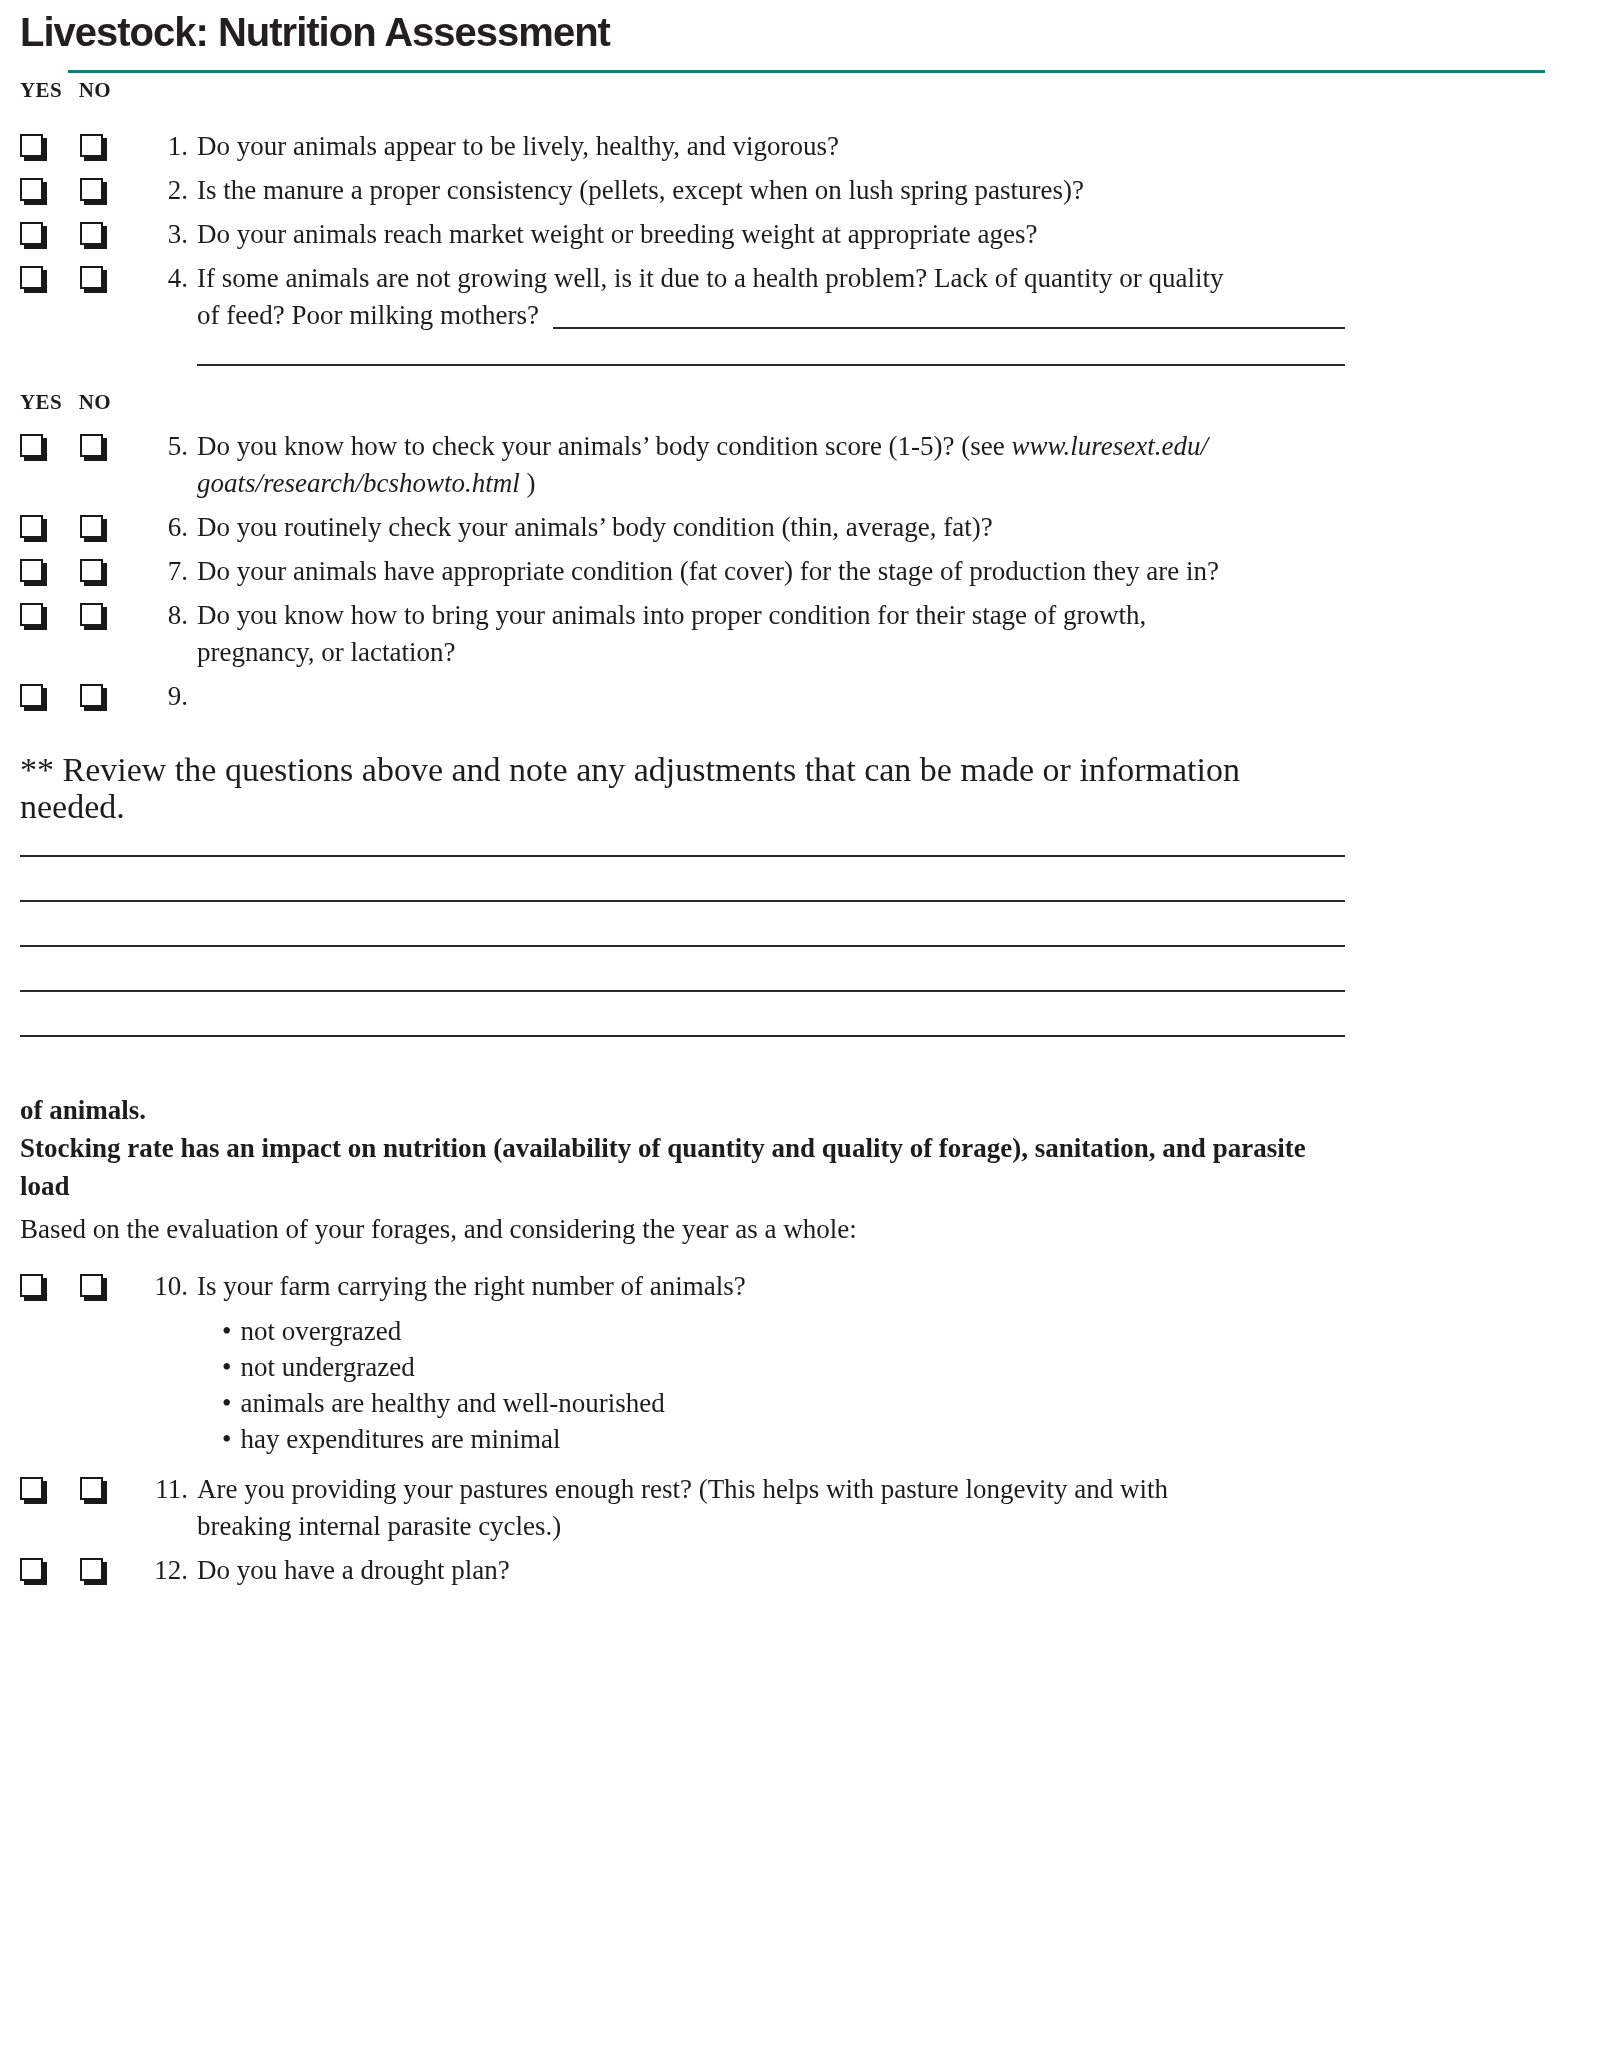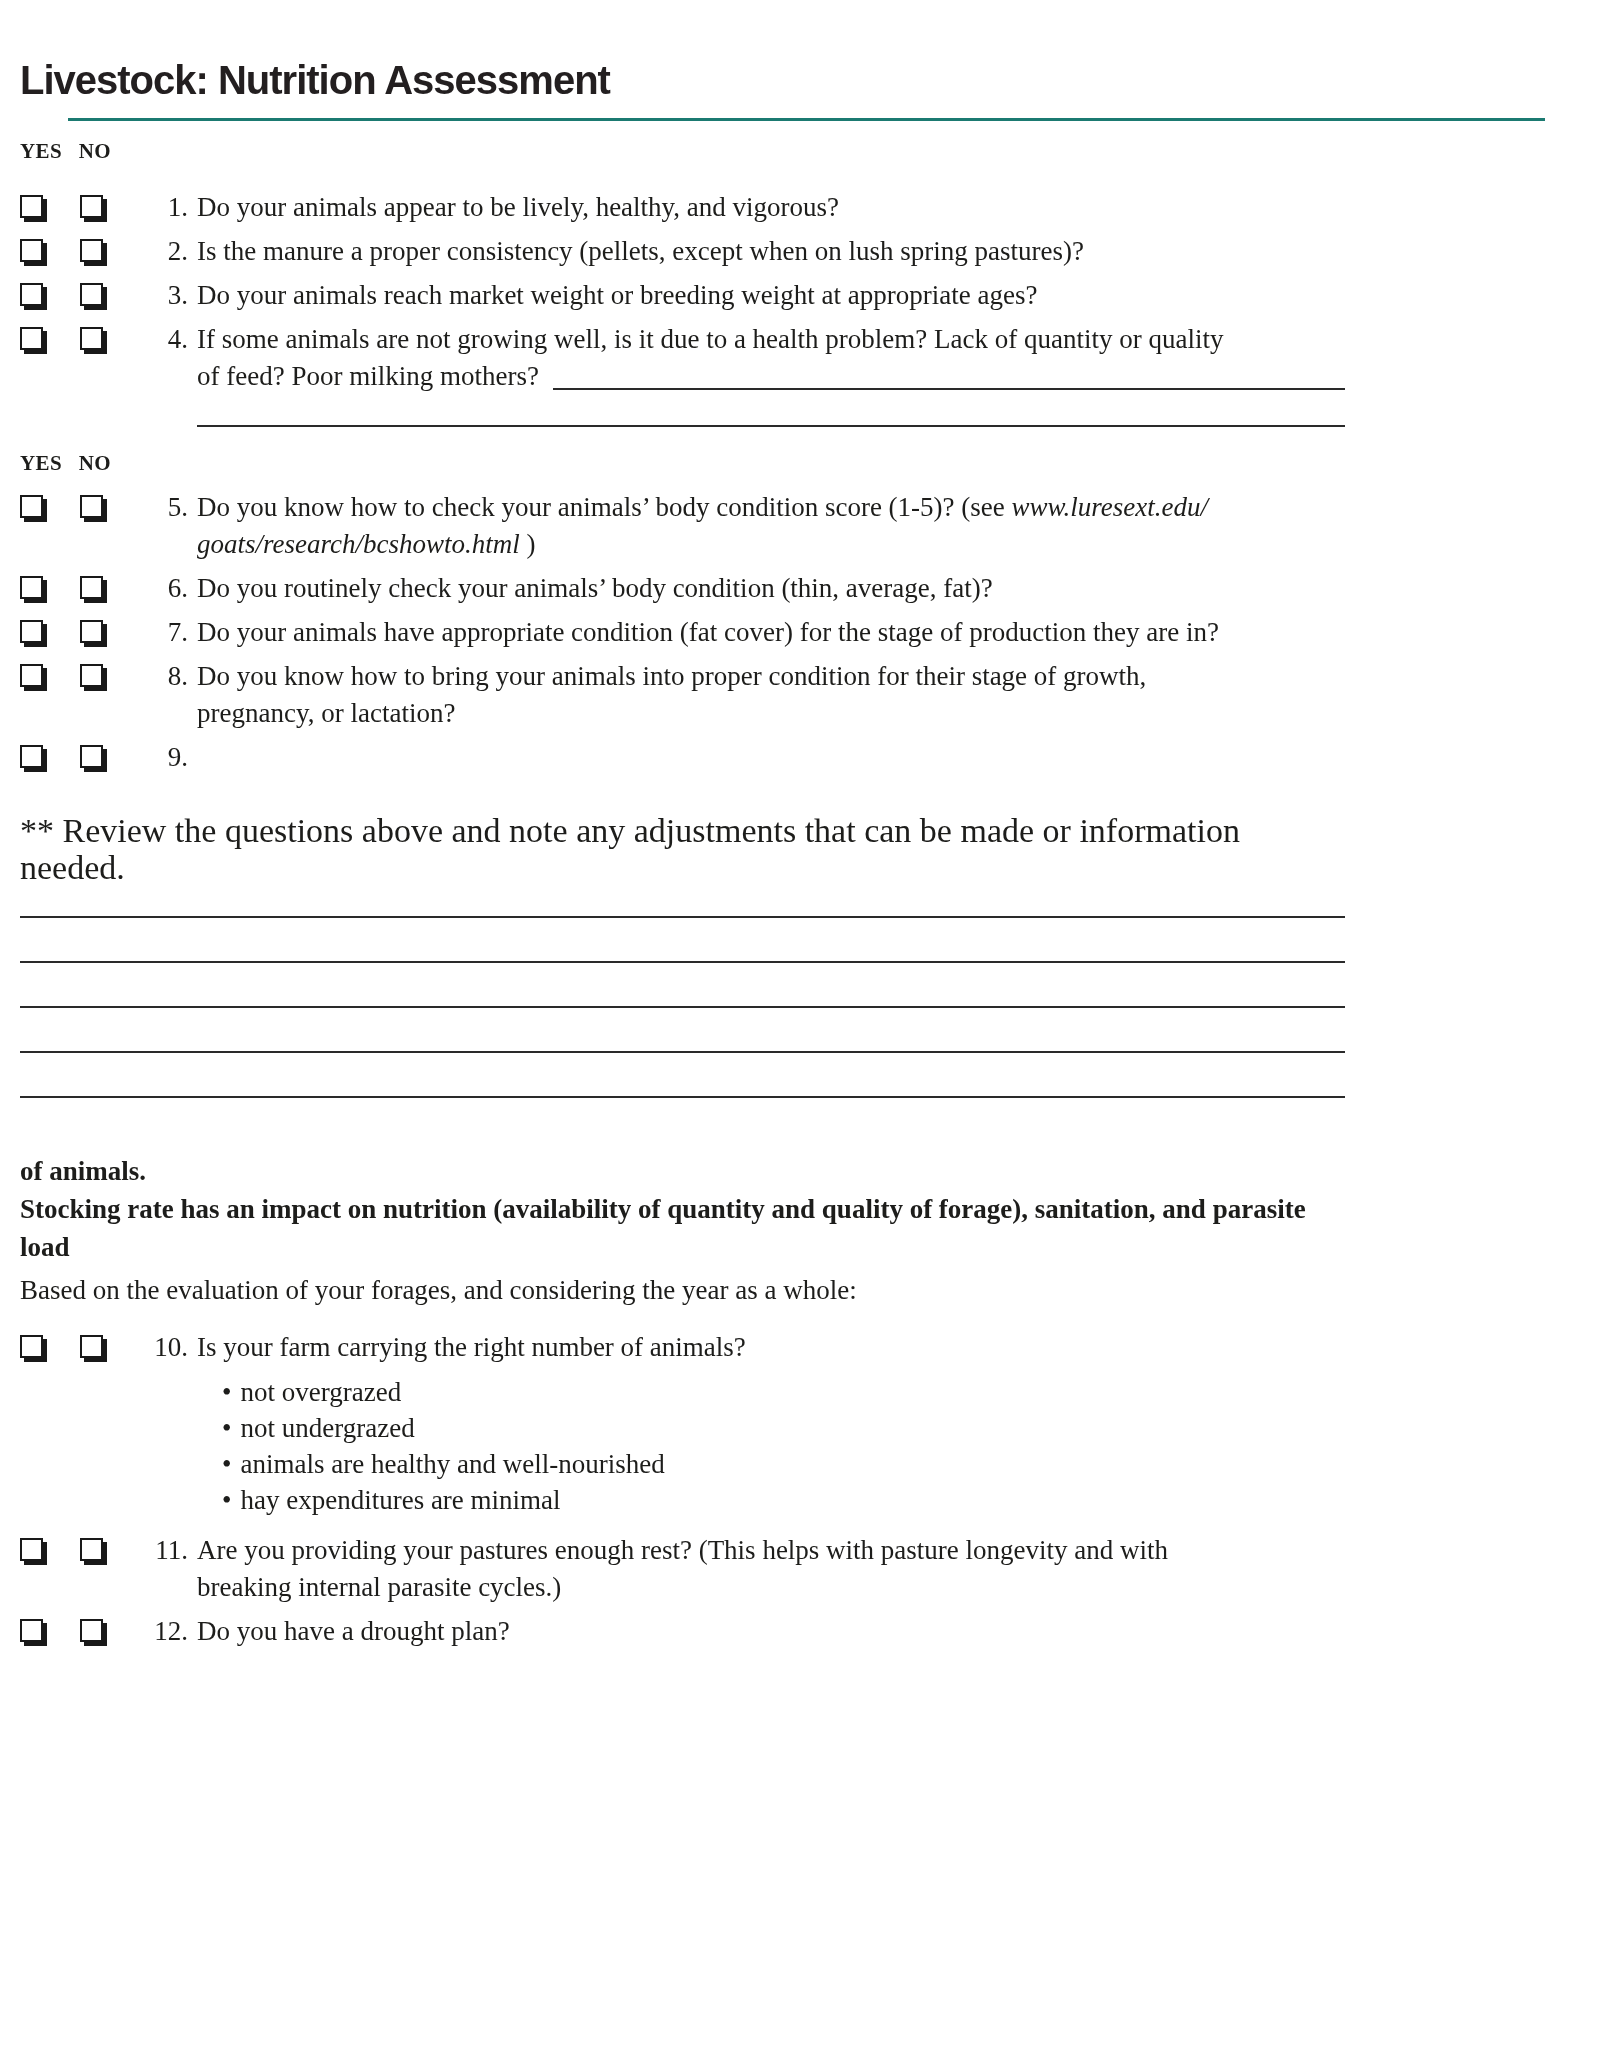--- a/index.html
+++ b/index.html
@@ -1,22 +1,22 @@
 <!DOCTYPE html>
 <html><head>
 <meta charset="utf-8">
 <style>
   html,body{margin:0;padding:0;background:#ffffff;}
   .page{position:relative;width:1617px;height:1748px;background:#ffffff;
-        font-family:"Liberation Serif", serif;color:#1d1d1b;overflow:hidden;margin-top:48px;}
+        font-family:"Liberation Serif", serif;color:#1d1d1b;overflow:hidden;}
   .title{position:absolute;left:20px;top:10px;margin:0;
          font-family:"Liberation Sans", sans-serif;font-weight:700;
          font-size:40px;letter-spacing:-1px;color:#231f20;white-space:nowrap;}
   .title-rule{position:absolute;left:68px;top:70px;width:1477px;height:3px;background:#1b7a71;}
-  .content{position:absolute;left:20px;top:79px;width:1325px;}
+  .content{position:absolute;left:20px;top:66px;width:1325px;}
   .yesno{font-weight:700;font-size:21px;letter-spacing:.4px;line-height:24px;}
   .yesno .no-lab{margin-left:11px;}
   .yesno.first{margin-top:12px;}
   .yesno.second{margin-top:24px;}
   .qrow{display:flex;align-items:flex-start;font-size:27px;line-height:37px;margin-bottom:7px;}
   .qrow.mt14{margin-top:14px;}
   .qrow.mt20{margin-top:20px;}
   .qrow.mt26{margin-top:26px;}
   .cbx{flex:none;width:19px;height:19px;background:#ffffff;border:2px solid #191919;
        box-shadow:4px 4px 0 #191919;margin-top:6px;}

